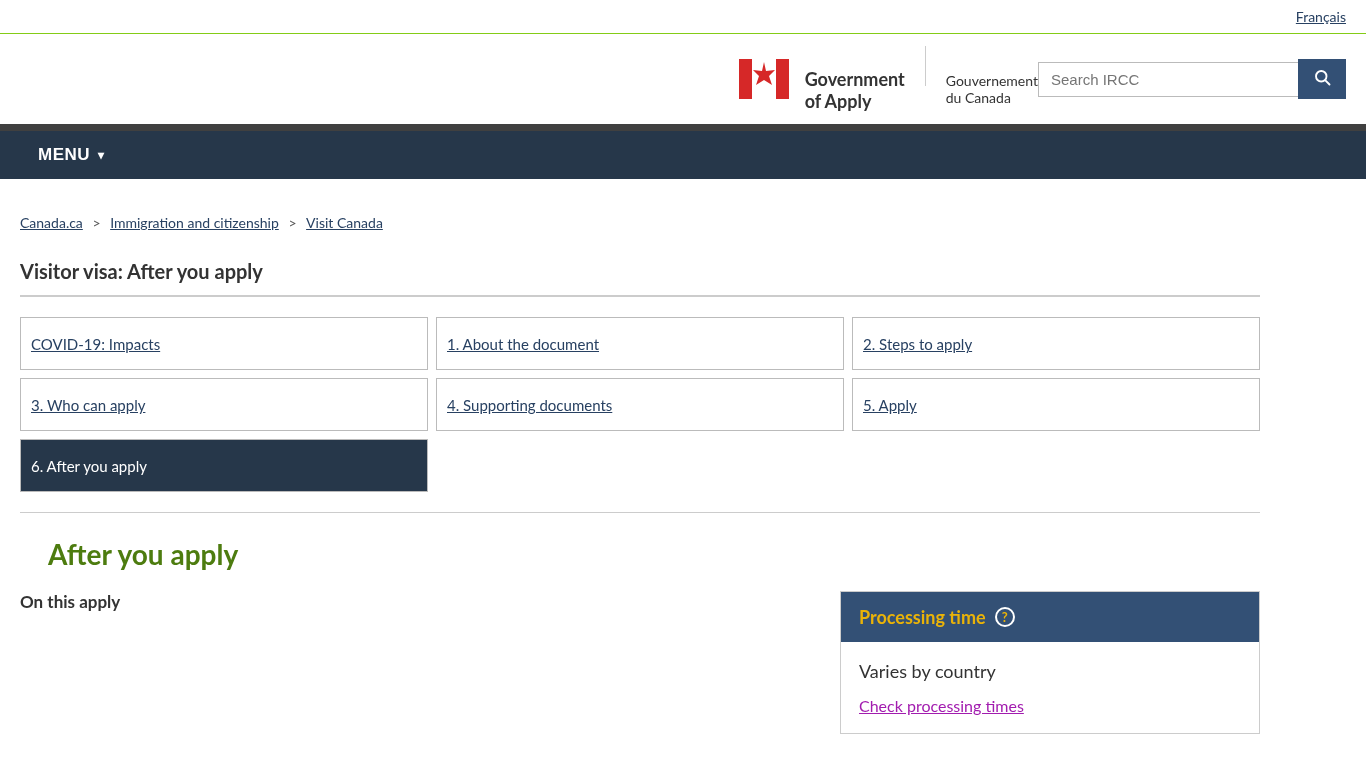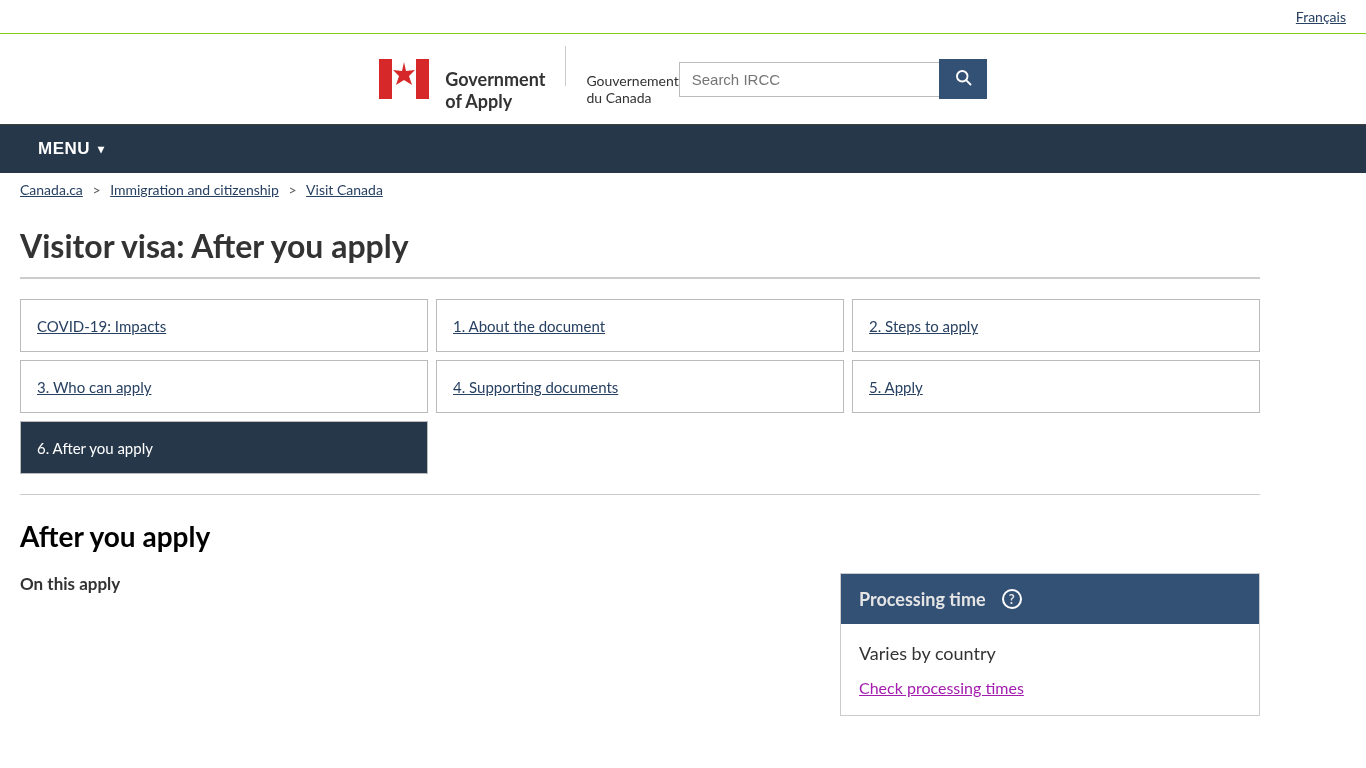--- a/index.html
+++ b/index.html
@@ -16,24 +16,24 @@
     .top-bar a {
       color: #284162;
       text-decoration: underline;
       font-size: 14px;
     }
 
     
     .header {
       display: flex;
       align-items: center;
-      justify-content: center;
-      padding: 12px 36px;
+      justify-content: flex-end;
+      padding: 12px 20px;
       background: #fff;
-      border-bottom: 1px solid #404040;
+      border-bottom: 7px solid #404040;
     }
     .logo-area {
       display: flex;
       align-items: center;
       gap: 16px;
     }
     .maple-leaf {
       width: 50px;
       height: 50px;
     }
@@ -94,57 +94,58 @@
     }
     .menu-btn .chevron {
       font-size: 12px;
     }
 
     
     .breadcrumb {
       padding: 8px 20px;
       font-size: 14px;
       color: #555;
+      margin-top: 27px;
     }
     .breadcrumb a {
       color: #284162;
       text-decoration: underline;
     }
     .breadcrumb span {
       margin: 0 6px;
       color: #555;
     }
 
     
     .main-content {
       padding: 20px 20px 30px 20px;
       max-width: 1280px;
     }
     .page-title {
-      font-size: 32px;
+      font-size: 20px;
       font-weight: 700;
       color: #333;
       margin-bottom: 12px;
     }
     .title-divider {
       border: none;
       border-top: 2px solid #ccc;
       margin-bottom: 20px;
     }
 
     
     .nav-tabs-grid {
       display: grid;
       grid-template-columns: repeat(3, 1fr);
       gap: 8px;
       margin-bottom: 8px;
     }
     .nav-tab {
       border: 1px solid #bbb;
-      padding: 16px 16px;
+      padding: 16px 10px;
       background: #fff;
       cursor: pointer;
     }
     .nav-tab a {
       color: #284162;
       text-decoration: underline;
       font-size: 15px;
     }
     .nav-tab.active {
       background: #26374a;
@@ -157,22 +158,23 @@
     .section-divider {
       border: none;
       border-top: 1px solid #ccc;
       margin-bottom: 24px;
     }
 
     
     .section-heading {
       font-size: 28px;
       font-weight: 700;
-      color: #000000;
+      color: #4d7c0f;
       margin-bottom: 20px;
+      margin-left: 28px;
     }
 
     
     .two-col {
       display: flex;
       gap: 30px;
       align-items: flex-start;
     }
     .left-col {
       flex: 1;
@@ -200,27 +202,27 @@
       color: #284162;
       text-decoration: underline;
     }
 
     
     .processing-box {
       border: 1px solid #ccc;
     }
     .processing-header {
       background: #335075;
-      color: #e5e5e5;
+      color: #eab308;
       padding: 14px 18px;
       font-size: 18px;
       font-weight: 700;
       display: flex;
       align-items: center;
-      gap: 16px;
+      gap: 9px;
     }
     .processing-header .info-icon {
       display: inline-flex;
       align-items: center;
       justify-content: center;
       width: 20px;
       height: 20px;
       border-radius: 50%;
       border: 2px solid #fff;
       font-size: 13px;

